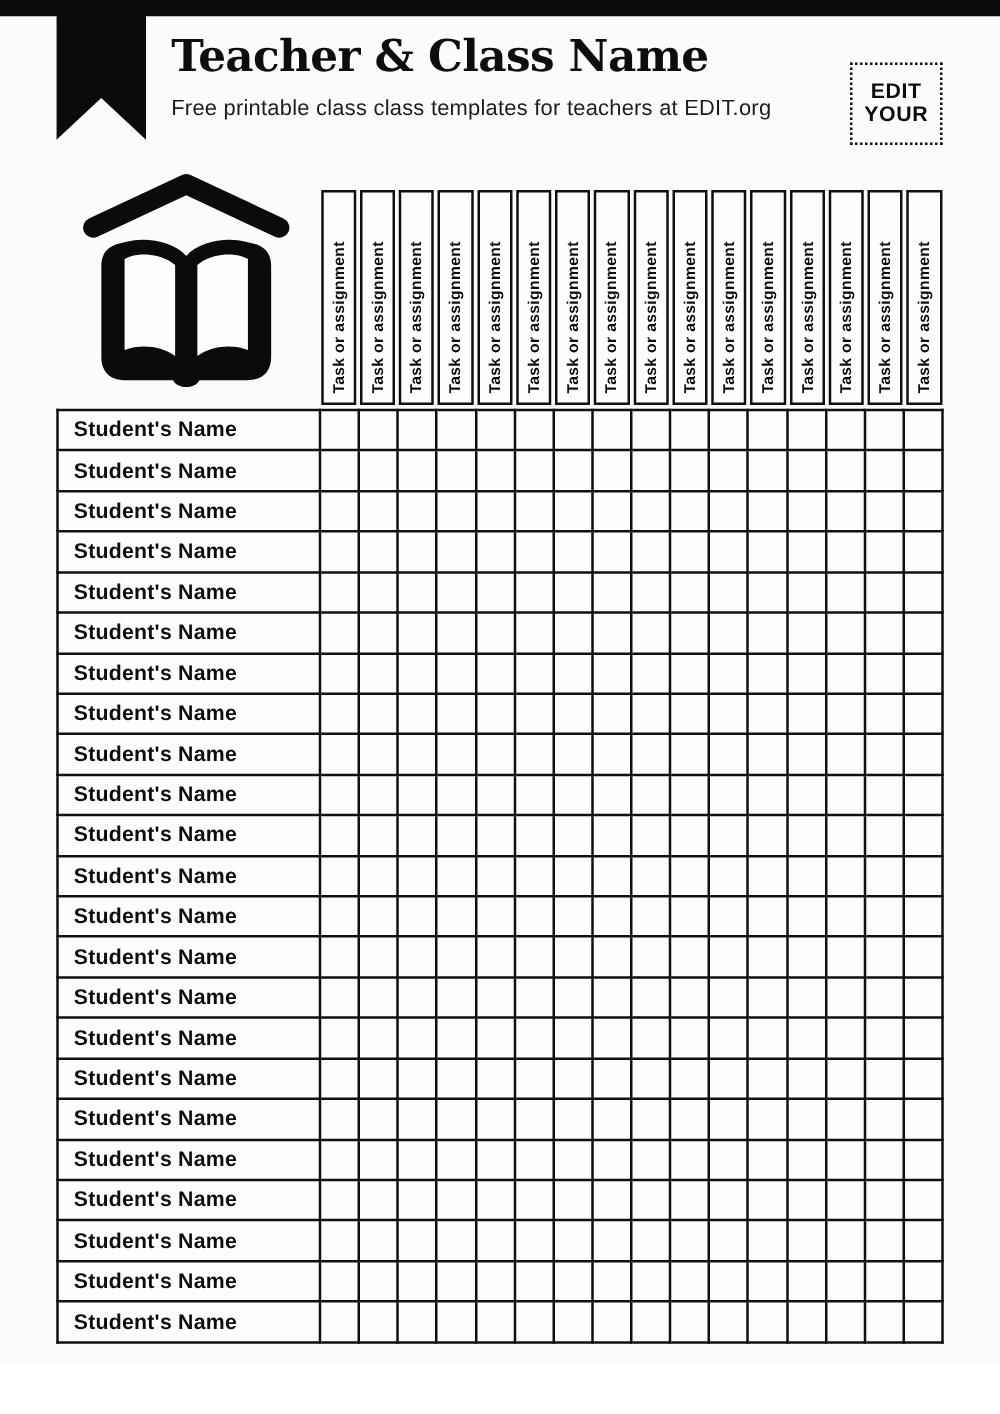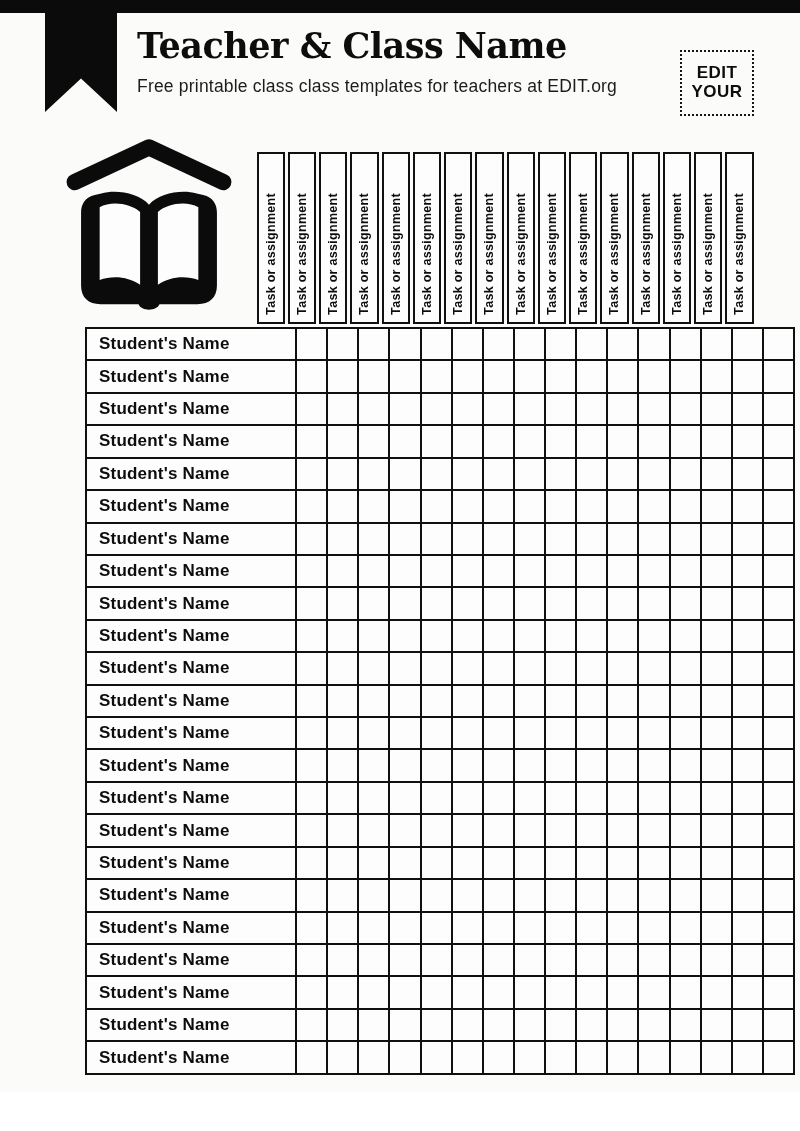--- a/index.html
+++ b/index.html
@@ -64,21 +64,20 @@
     transform: rotate(180deg);
     font-weight: bold; font-size: 12.5px; letter-spacing: 0.3px;
     color: #0d0d0d;
     margin-bottom: 7px;
     white-space: nowrap;
   }
   table.roster {
     border-collapse: collapse; table-layout: fixed;
     width: 710px; height: 748px;
     margin-top: 3px;
-    margin-left: 40px;
   }
   table.roster td {
     border: 2.5px solid #101010;
     background: #fdfdfd;
   }
   td.name {
     width: 210px;
     font-weight: bold; font-size: 17px; letter-spacing: 0.2px;
     color: #0d0d0d;
     padding-left: 12px;

